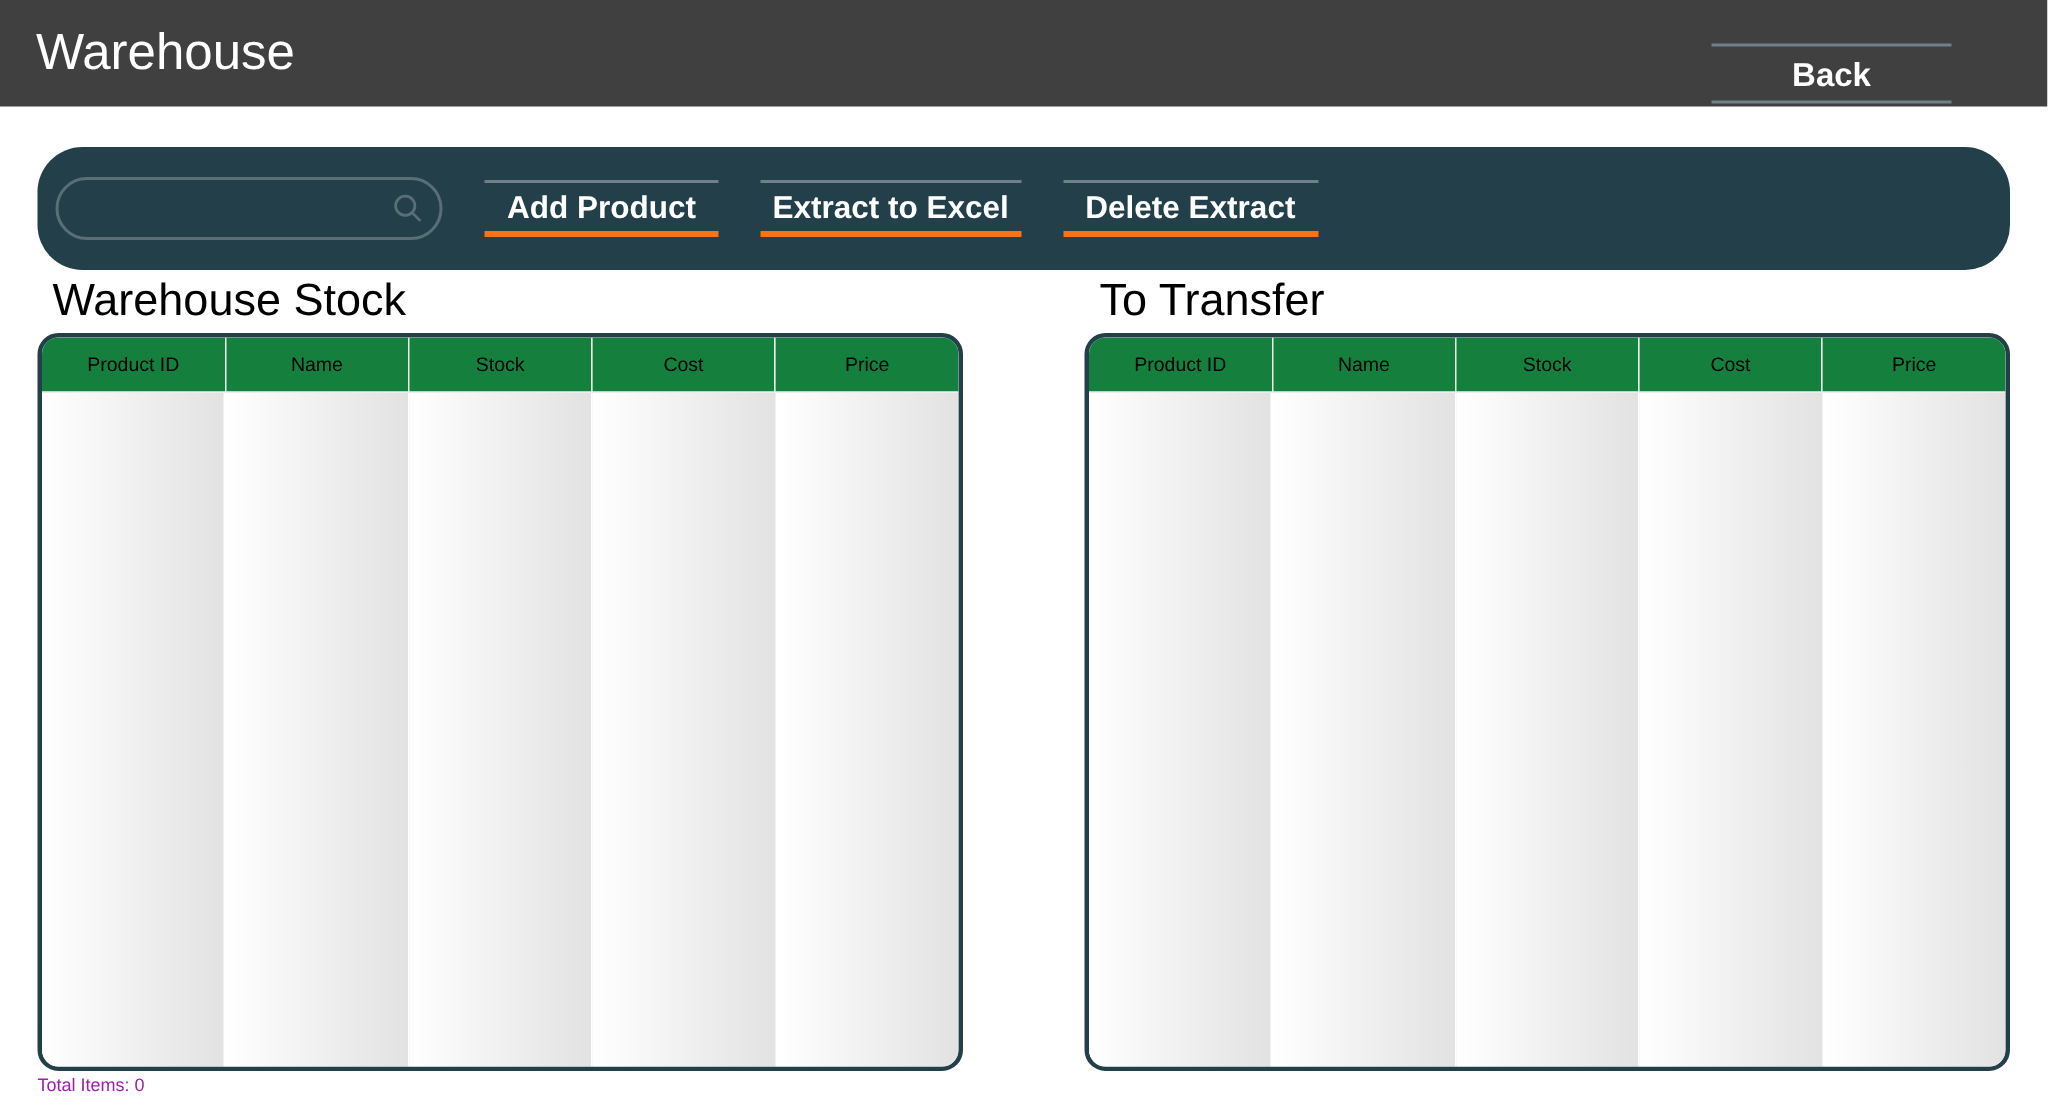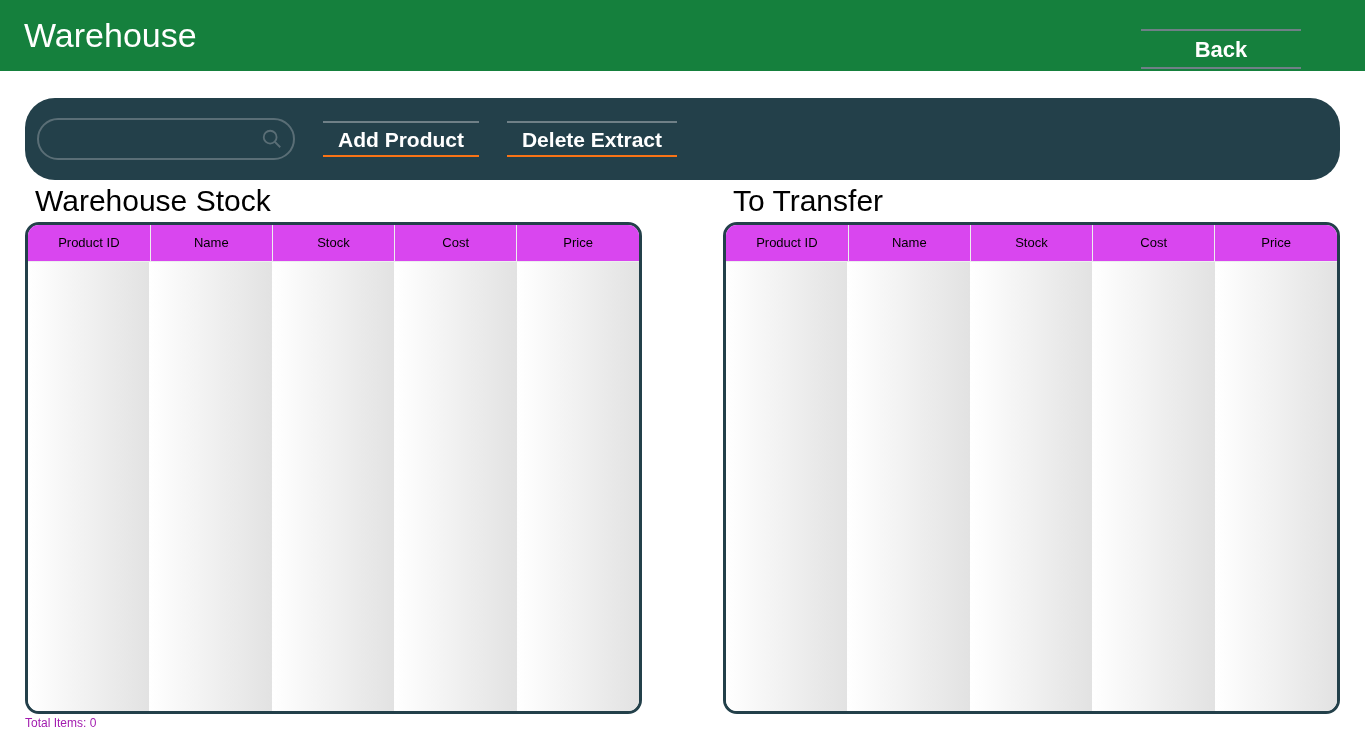--- a/index.html
+++ b/index.html
@@ -8,21 +8,21 @@
       padding: 0;
     }
     body {
       font-family: "Segoe UI", Tahoma, Geneva, Verdana, sans-serif;
       background: #ffffff;
       width: 1365px;
       height: 739px;
       overflow: hidden;
     }
     .header {
-      background: #15803d;
+      background: #404040;
       height: 71px;
       display: flex;
       align-items: center;
       justify-content: space-between;
       padding: 0 20px 0 24px;
     }
     .header-title {
       color: #ffffff;
       font-size: 34px;
       font-weight: 400;
@@ -76,21 +76,21 @@
       pointer-events: none;
     }
     .toolbar-btn {
       color: #ffffff;
       font-size: 21px;
       font-weight: 700;
       cursor: pointer;
       text-align: center;
       padding: 5px 8px 3px 8px;
       border-top: 2px solid #6f8087;
-      border-bottom: 2px solid #f97316;
+      border-bottom: 4px solid #f97316;
       min-width: 156px;
     }
     .panels {
       display: flex;
       gap: 81px;
       padding: 0 25px;
       margin-top: 2px;
     }
     .panel {
       flex: 1;
@@ -112,21 +112,21 @@
     }
     .table {
       width: 100%;
       border-collapse: collapse;
       table-layout: fixed;
     }
     .table th {
       font-size: 13px;
       font-weight: 400;
       color: #000;
-      background: #d946ef;
+      background: #15803d;
       text-align: center;
       height: 36px;
       border-right: 1px solid #eceeee;
       border-bottom: 1px solid #eceeee;
     }
     .table th:last-child {
       border-right: none;
     }
     .table-body-bg {
       height: calc(100% - 36px);
@@ -160,20 +160,21 @@
   <div class="search-wrap">
     <input class="search-input" type="text" placeholder="" style="">
     <span class="search-icon">
       <svg viewBox="0 0 24 24" width="22" height="22" fill="none" stroke="#5a6e76" stroke-width="2">
         <circle cx="10" cy="10" r="7"></circle>
         <line x1="15" y1="15" x2="21" y2="21"></line>
       </svg>
     </span>
   </div>
   <div class="toolbar-btn">Add Product</div>
+  <div class="toolbar-btn" style="min-width:170px">Extract to Excel</div>
   <div class="toolbar-btn" style="min-width:170px">Delete Extract</div>
 </div>
 
 <div class="panels">
 
   <div class="panel">
     <div class="panel-title">Warehouse Stock</div>
     <div class="table-frame">
       <table class="table">
         <thead>

